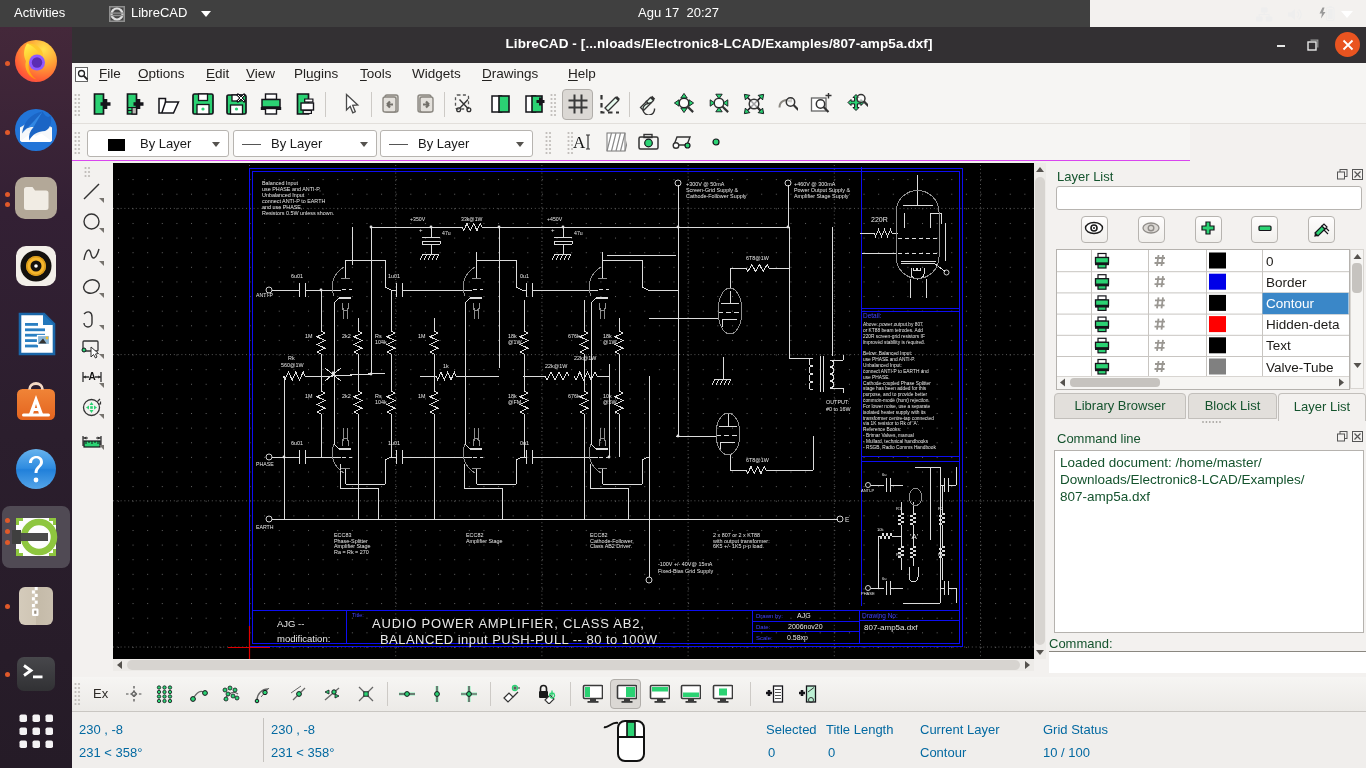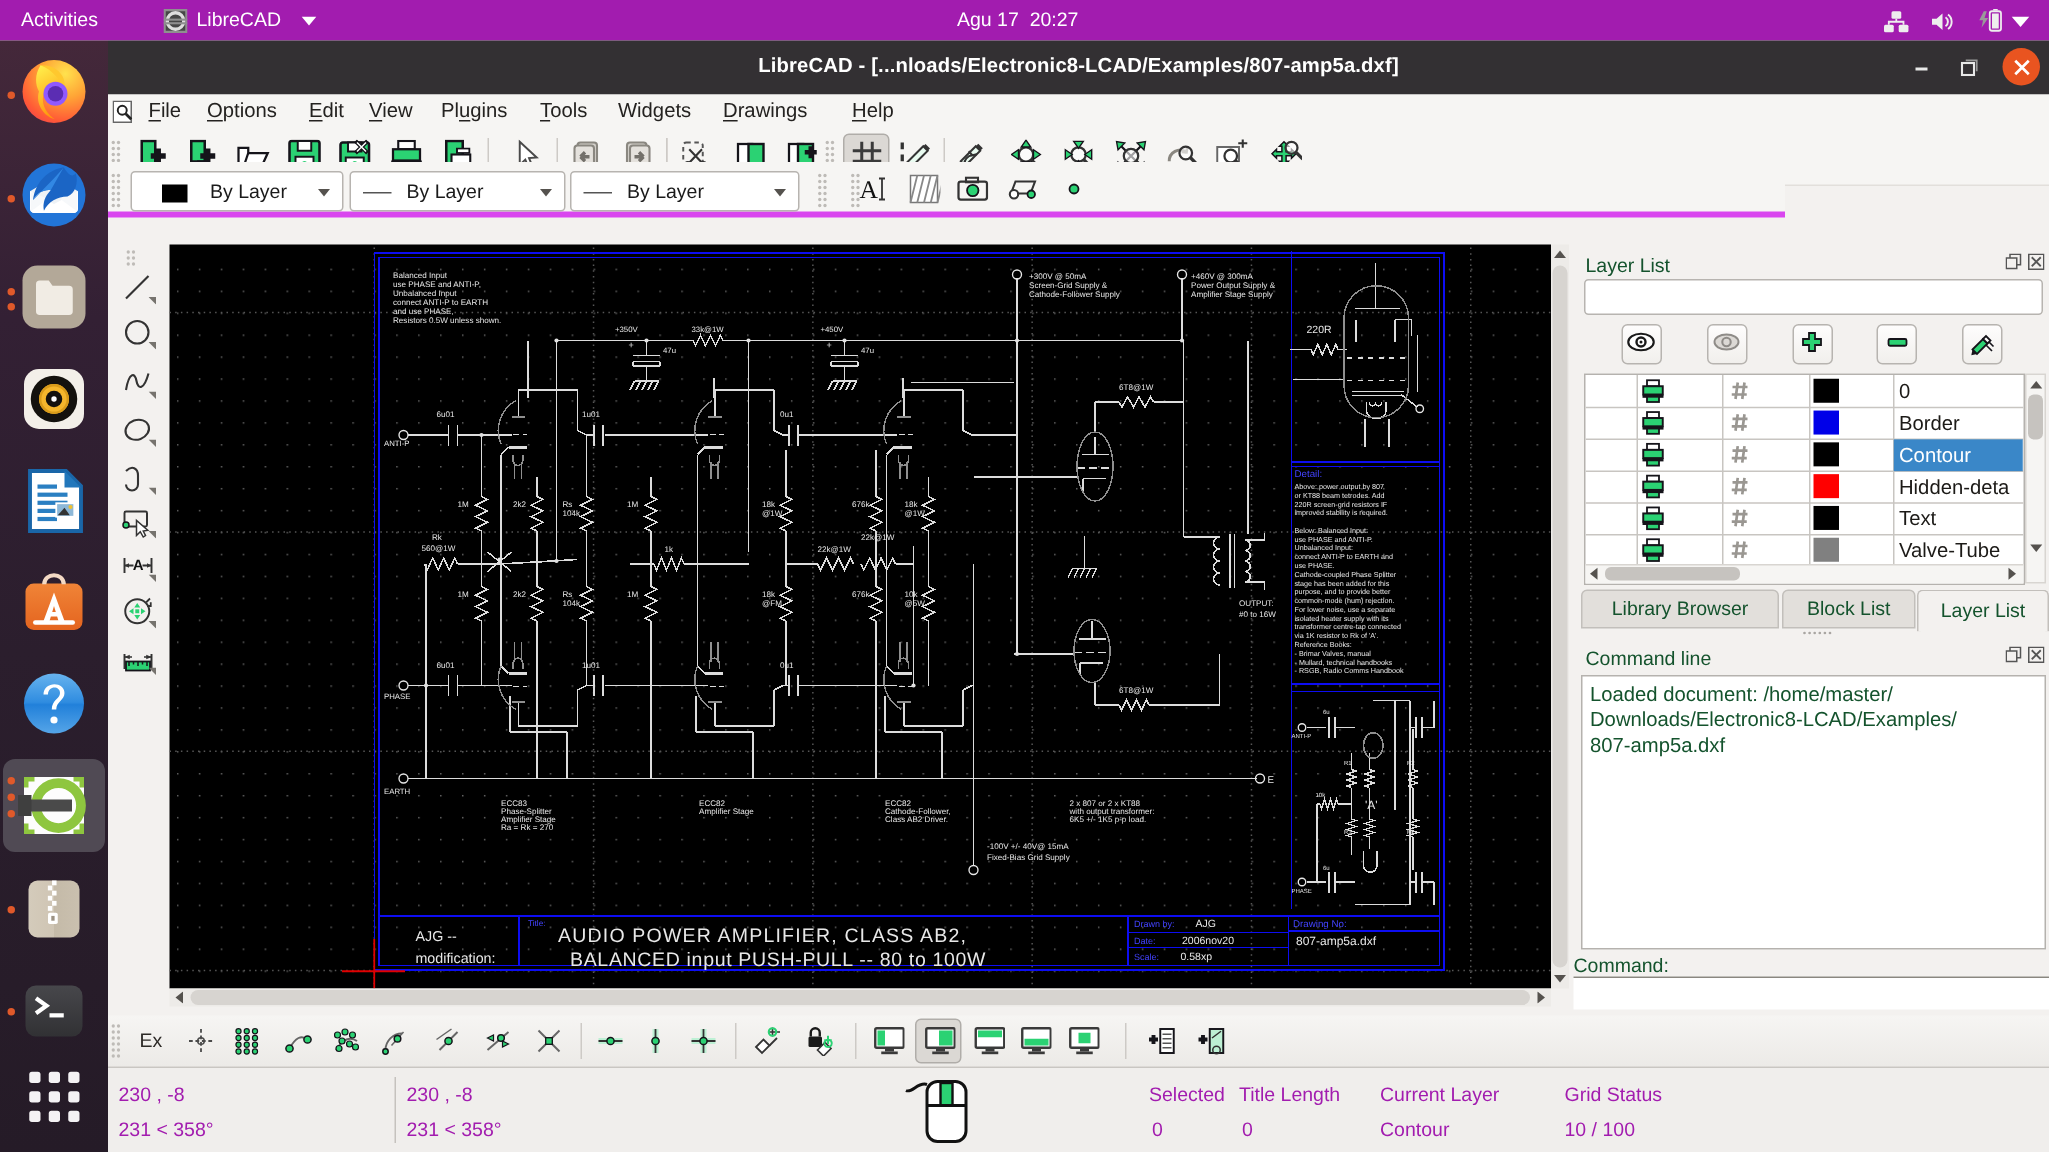--- a/index.html
+++ b/index.html
@@ -1,28 +1,28 @@
 <!DOCTYPE html>
 <html><head><meta charset="utf-8"><title>a</title><style>
 *{margin:0;padding:0;box-sizing:border-box}
 html,body{width:1366px;height:768px;overflow:hidden}
 body{font-family:"Liberation Sans",sans-serif;position:relative;background:#f3f1ef}
 .abs{position:absolute}
-#topbar{left:0;top:0;width:1366px;height:27px;background:#a21caf;color:#fff;font-size:13px}
+#topbar{left:0;top:0;width:1090px;height:27px;background:#404040;color:#fff;font-size:13px}
 #dock{left:0;top:27px;width:72px;height:741px;background:linear-gradient(180deg,#44283a 0%,#332034 25%,#2b1e2d 55%,#251b27 100%)}
 #titlebar{left:72px;top:27px;width:1294px;height:36px;background:#333033;color:#fff}
 #menubar{left:72px;top:63px;width:1321px;height:23px;background:#f6f5f3;color:#242220;font-size:13.5px}
 #toolbar1{left:72px;top:86px;width:1294px;height:38px;background:#f6f5f3;border-bottom:1px solid #e2dfdb}
-#toolbar2{left:72px;top:108px;width:1118px;height:37px;background:#f6f5f3;border-bottom:4px solid #d946ef}
+#toolbar2{left:72px;top:124px;width:1118px;height:37px;background:#f6f5f3;border-bottom:1px solid #d946ef}
 #palette{left:72px;top:161px;width:41px;height:516px;background:#f3f1ef}
 #vscroll{left:1034px;top:163px;width:12px;height:496px;background:#edebe8}
 #hscroll{left:113px;top:659px;width:921px;height:12px;background:#edebe8}
 #rpanel{left:1046px;top:161px;width:352px;height:550px;background:#f3f1ef;font-size:13px;color:#14532d}
 #btoolbar{left:72px;top:677px;width:1294px;height:34px;background:linear-gradient(#f6f5f3,#eceae7)}
-#statusbar{left:72px;top:711px;width:1294px;height:57px;background:#f0eeec;border-top:1px solid #c9c6c2;font-size:13px;color:#a21caf}
+#statusbar{left:72px;top:711px;width:1294px;height:57px;background:#f0eeec;border-top:1px solid #c9c6c2;font-size:13px;color:#0369a1}
 .combo{position:absolute;top:6px;height:27px;background:#fff;border:1px solid #b7b4b0;border-radius:3px;font-size:13px;color:#1a1a1a}
 .combo .arr{position:absolute;right:8px;top:11px;width:0;height:0;border-left:4.5px solid transparent;border-right:4.5px solid transparent;border-top:5.5px solid #55524e}
 .u{text-decoration:underline;text-underline-offset:2px}
 .dockicon{position:absolute;left:12px;width:48px;height:48px}
 .odot{position:absolute;left:5px;width:5px;height:5px;border-radius:50%;background:#e0592a}
 .pbtn{position:absolute;width:27px;height:27px;border:1px solid #b7b4b0;border-radius:4px;background:linear-gradient(#fefdfd,#f1efec)}
 svg{display:block}
 </style></head><body>
 <div id="topbar" class="abs">
     <span class="abs" style="left:14px;top:5px">Activities</span>

